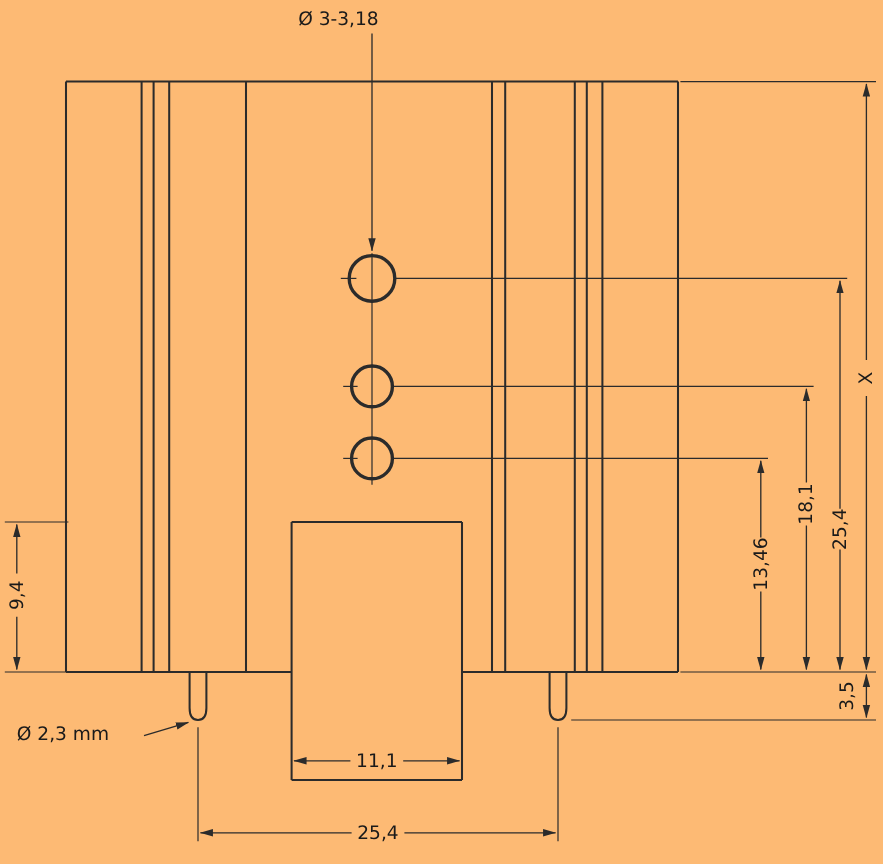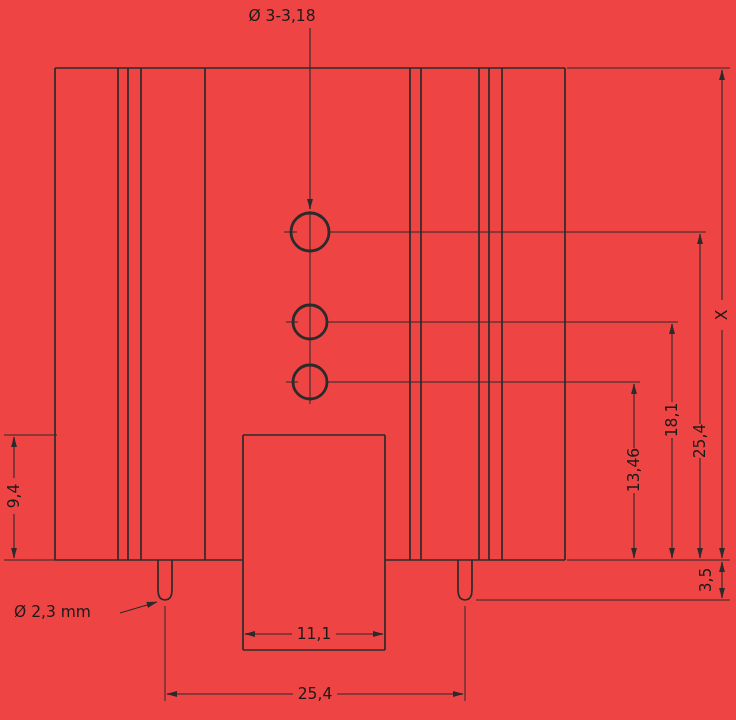--- a/index.html
+++ b/index.html
@@ -7,21 +7,21 @@
     padding: 0;
     background: #ffffff;
     width: 736px;
     height: 720px;
     overflow: hidden;
     font-family: "DejaVu Sans", sans-serif;
   }
   .drawing-wrap {
     width: 736px;
     height: 720px;
-    background: #ef4444;
+    background: #fdba74;
   }
   svg { display: block; }
   .ol   { stroke: #2b2b2b; stroke-width: 1.7; fill: none; stroke-linecap: butt; }
   .hole { stroke: #2b2b2b; stroke-width: 2.8; fill: none; }
   .dim  { stroke: #2b2b2b; stroke-width: 1.1; fill: none; }
   .thin { stroke: #2b2b2b; stroke-width: 1.0; fill: none; }
   .lbl  {
     font-family: "DejaVu Sans", sans-serif;
     font-size: 15.5px;
     fill: #1a1a1a;

